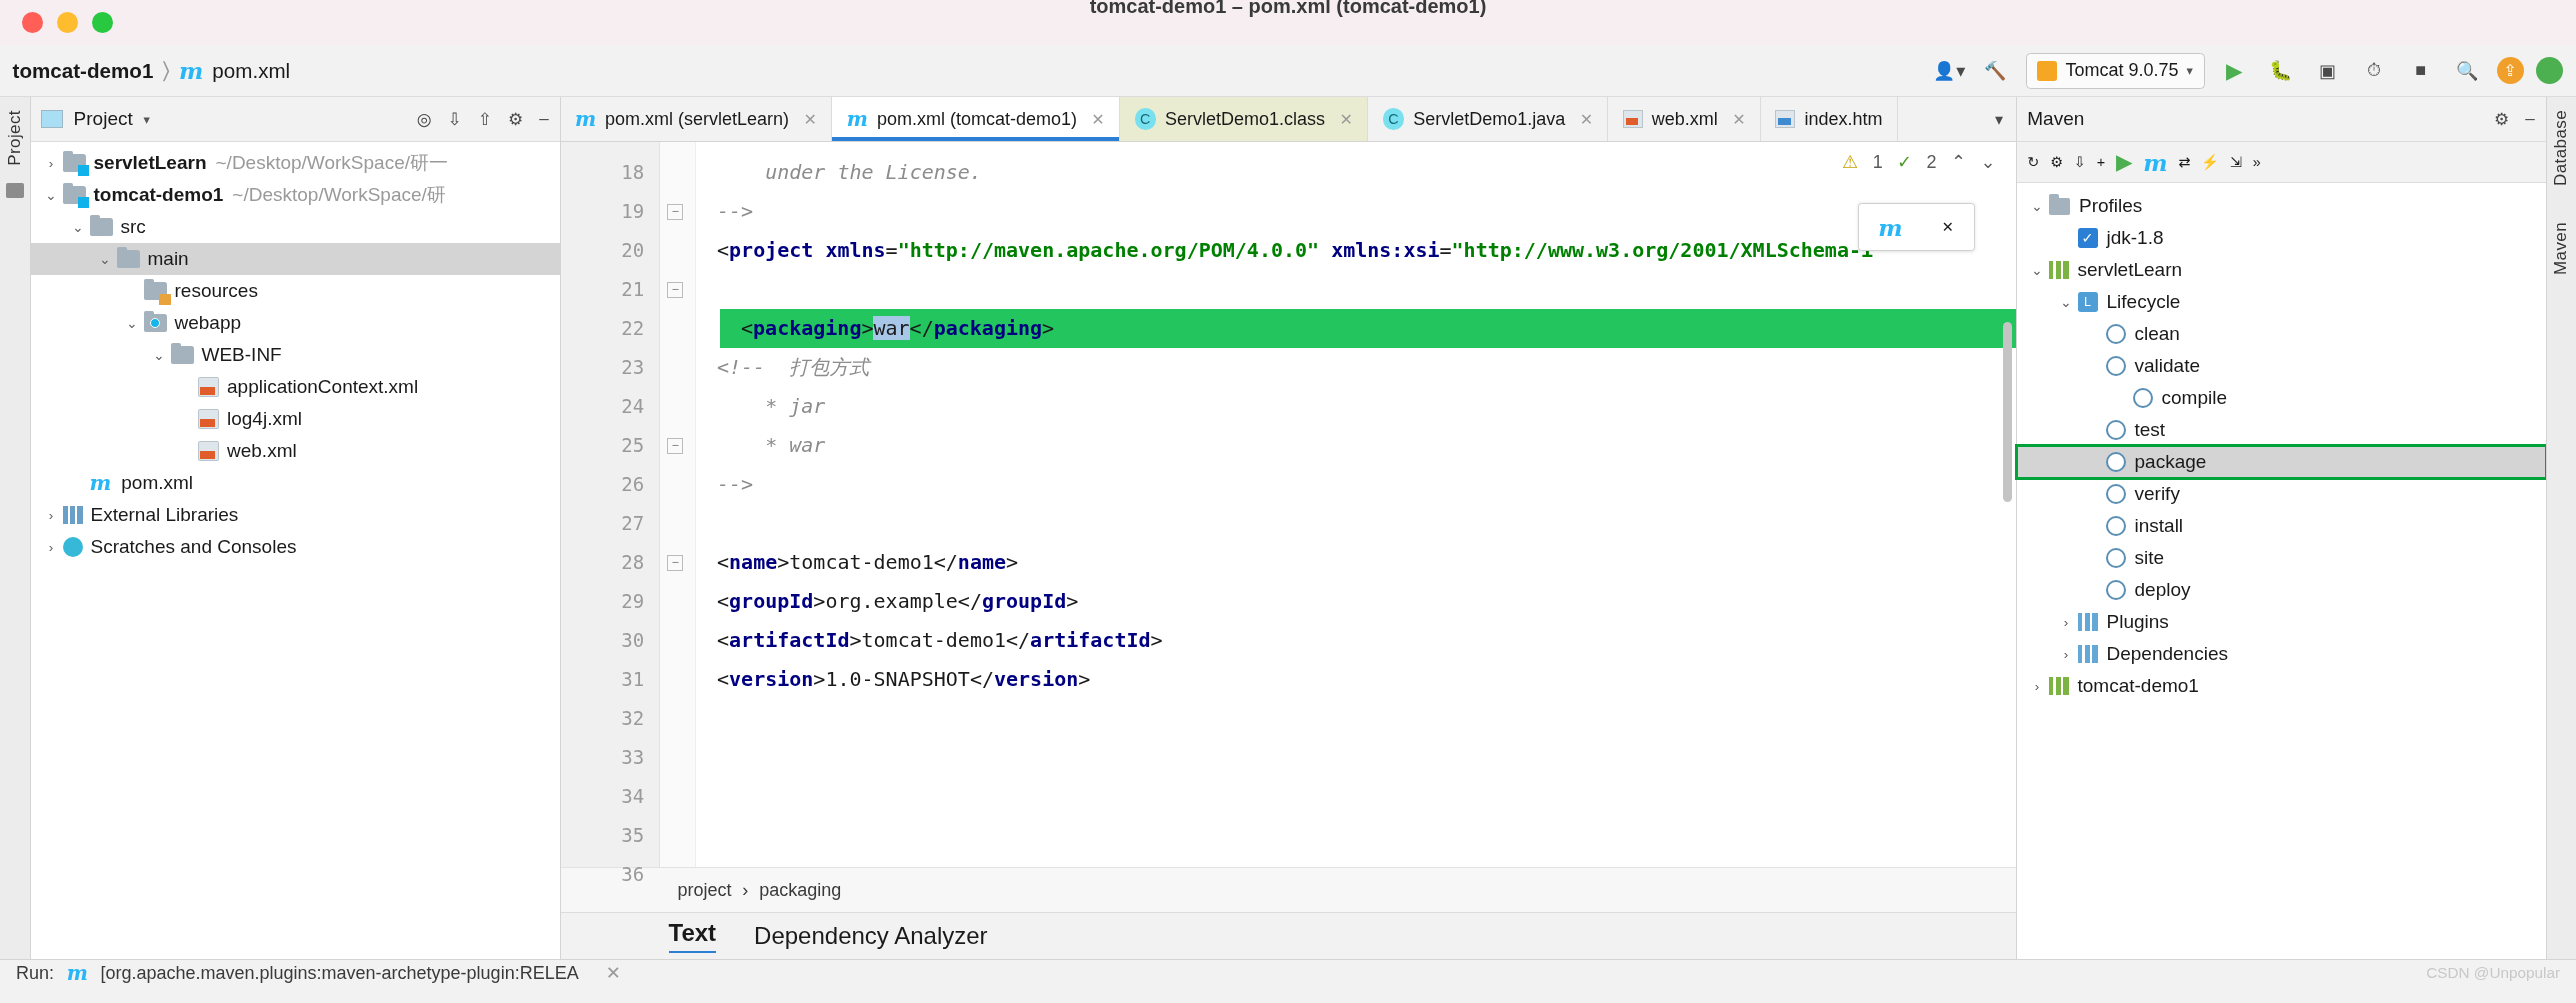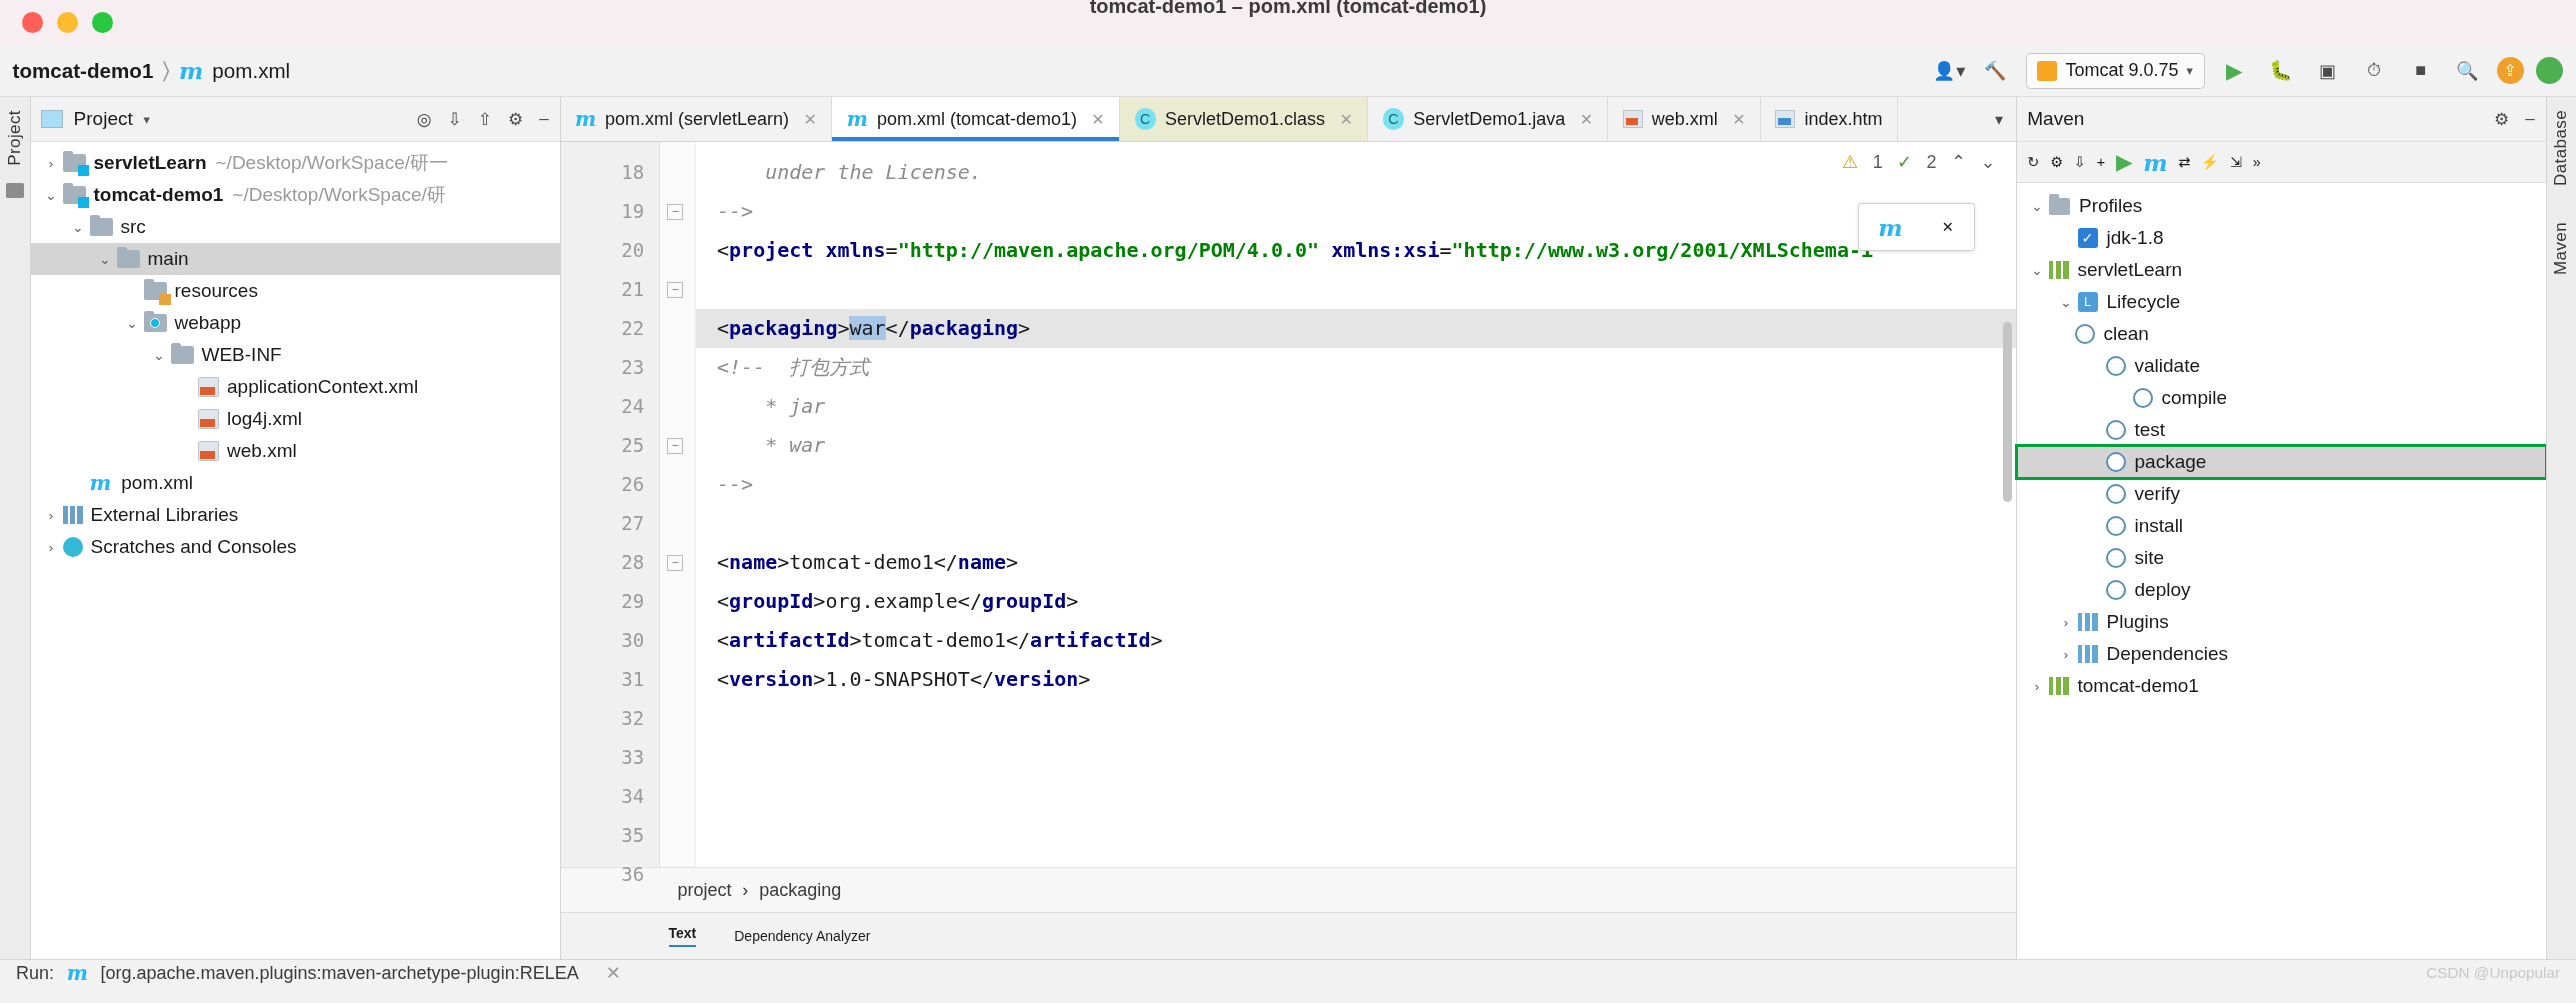--- a/index.html
+++ b/index.html
@@ -117,21 +117,21 @@
   
   .code-wrap { flex:1; display:flex; position:relative; min-height:0; }
   .gutter { width:99px; background:#f0f0f0; border-right:0.9px solid #e2e2e2;
     padding-top:10.8px; text-align:right; }
   .foldcol { width:36px; background:#fafafa; border-right:0.9px solid #eee; padding-top:10.8px; }
   .lnum { height:39px; line-height:39px; font-size:19px; color:#9a9a9a;
     font-family:"DejaVu Sans Mono", monospace; padding-right:14.4px; }
   .code { flex:1; padding-top:10.8px; overflow:hidden; position:relative;
     font-family:"DejaVu Sans Mono", monospace; font-size:20px; }
   .cl { height:39px; line-height:39px; white-space:pre; padding-left:21.5px; }
-  .cl.hl { background:#e5e5e5; }
+  .cl.hl { background:#22c55e;margin-left:24px; }
   .cmt { color:#8c8c8c; font-style:italic;text-align:right; }
   .tag { color:#000080; font-weight:bold; }
   .attr { color:#000080; font-weight:bold;text-align:center; }
   .str { color:#008000; font-weight:bold; }
   .txt { color:#1a1a1a; }
   .selbg { background:#a8c6e8; }
   .fold-m { display:inline-block; width:16px; height:16px; border:0.9px solid #bbb;
     background:#fafafa; color:#888; font-size:11.7px; line-height:13.5px; text-align:center;
     vertical-align:middle; margin-right:3.6px; }
   .bulb { display:inline-block; width:12.6px; height:12.6px; border-radius:50%;
@@ -146,21 +146,21 @@
     align-items:center; justify-content:space-around; box-shadow:0 0.9px 3.6px rgba(0,0,0,.12); }
 
   .scroll-thumb { position:absolute; right:3.6px; top:180px; width:9px; height:180px;
     background:#c4c4c4; border-radius:4.5px; }
 
   
   .editor-crumbs { height:45px; background:#f7f7f7; border-top:0.9px solid #e2e2e2;
     display:flex; align-items:center; padding-left:117px; gap:10.8px; font-size:18px;
     color:#3a3a3a; }
   .editor-bottom { height:47px; background:#f2f2f2; border-top:0.9px solid #dcdcdc;
-    display:flex; align-items:center; padding-left:108px; gap:38px; font-size:14px; }
+    display:flex; align-items:center; padding-left:108px; gap:38px; font-size:24px; }
   .eb-tab.active { font-weight:bold; border-bottom:2.7px solid #2b7fd4; padding-bottom:3.6px; }
 
   
   .maven-panel { width:530px; background:#fff; border-left:0.9px solid #d4d4d4;
     display:flex; flex-direction:column; }
   .mv-tree { padding-top:7.2px; font-size:19px; }
   .mrow { height:32px; display:flex; align-items:center; white-space:nowrap; }
   .mrow.sel { background:#d4d4d4; }
   .gear { width:20px; height:20px; margin-right:9px; flex:none; border-radius:50%;
     border:2.7px solid #5a8fb5; background:#fff; }
@@ -499,21 +499,21 @@
   <div class="mrow" style="padding-left:9px">
     <span class="tw">⌄</span>
     <span class="pomico"></span>
     <span>servletLearn</span>
   </div>
   <div class="mrow" style="padding-left:38px">
     <span class="tw">⌄</span>
     <span class="lcico">L</span>
     <span>Lifecycle</span>
   </div>
-  <div class="mrow" style="padding-left:35px">
+  <div class="mrow" style="padding-left:66px">
     <span class="tw"></span>
     <span class="gear"></span>
     <span>clean</span>
   </div>
   <div class="mrow" style="padding-left:66px">
     <span class="tw"></span>
     <span class="gear"></span>
     <span>validate</span>
   </div>
   <div class="mrow" style="padding-left:93px">

